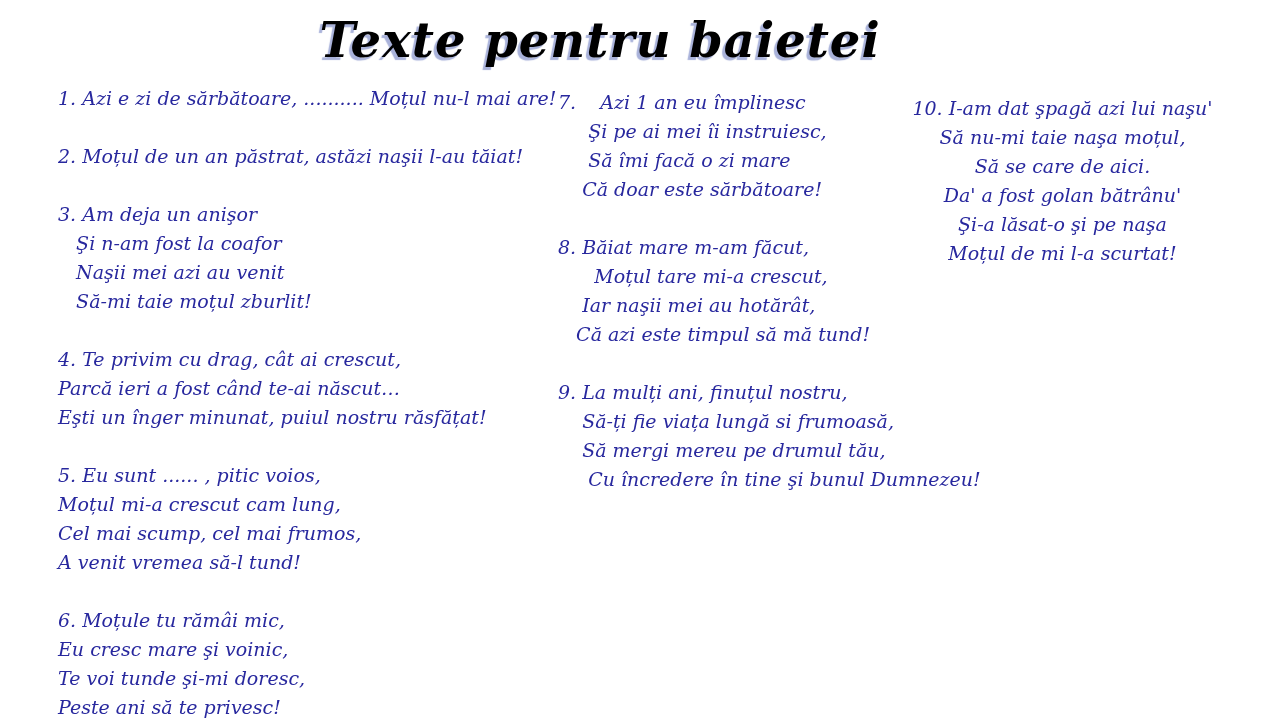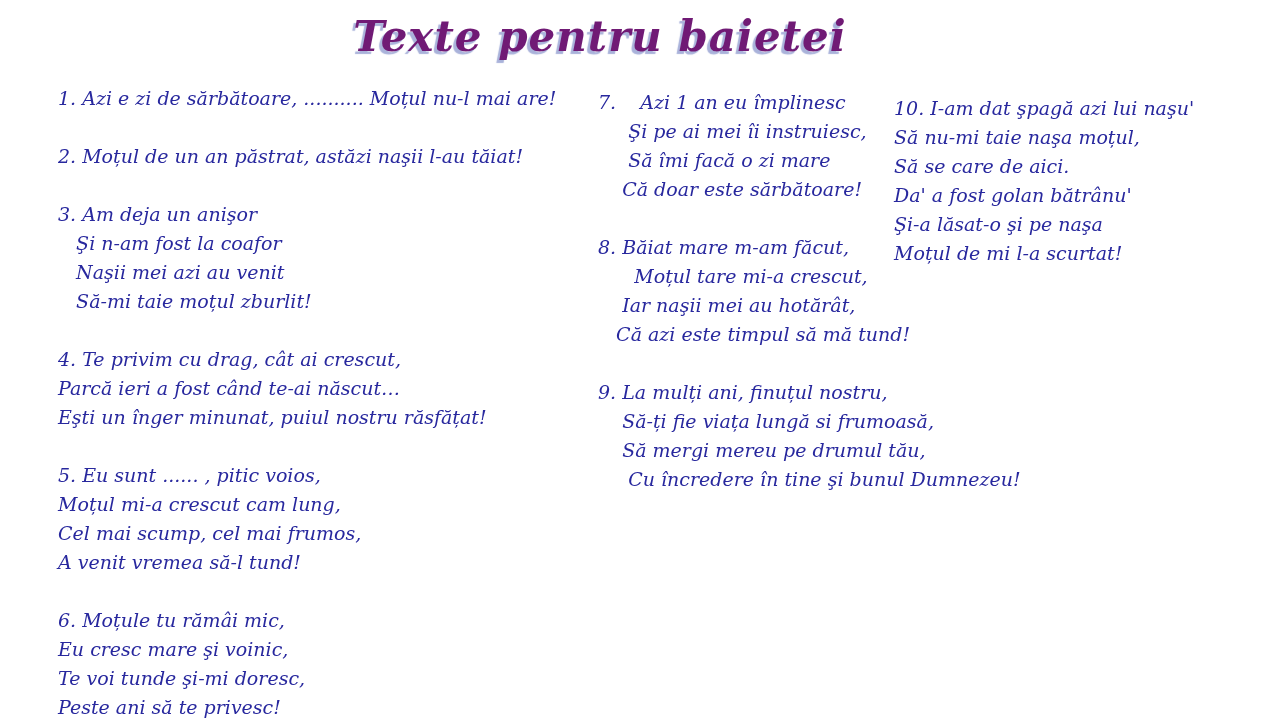--- a/index.html
+++ b/index.html
@@ -20,35 +20,35 @@
     left: 0;
     top: 12px;
     width: 1200px;
     text-align: center;
   }
   .title {
     display: inline-block;
     font-family: "DejaVu Serif", "Liberation Serif", serif;
     font-style: italic;
     font-weight: bold;
-    font-size: 42px;
+    font-size: 48px;
     letter-spacing: 1px;
-    color: #701a75;
+    color: #000000;
     text-shadow: -3px 3px 1px #a9b2da;
   }
   .col {
     position: absolute;
     color: #28289e;
     font-style: italic;
     font-size: 19px;
     line-height: 29px;
   }
   #col1 { left: 50px;  top: 84px; width: 525px; }
-  #col2 { left: 590px; top: 88px; width: 335px; }
-  #col3 { left: 886px; top: 94px; width: 345px; }
+  #col2 { left: 550px; top: 88px; width: 335px; }
+  #col3 { left: 886px; top: 94px; width: 345px; text-align: center; }
   .stanza { margin: 0 0 29px 0; }
   .stanza:last-child { margin-bottom: 0; }
   .line {
     white-space: pre;
     height: 29px;
     margin-left: 8px;
   }
 </style>
 </head>
 <body>

